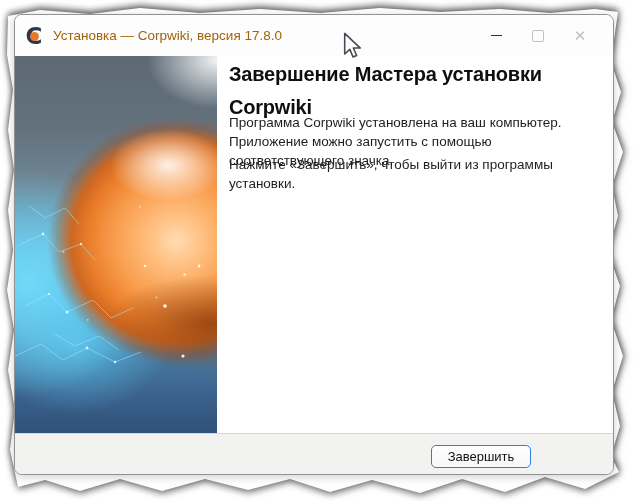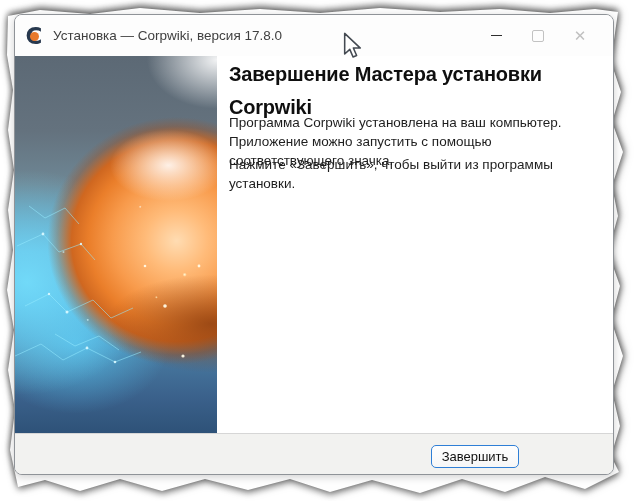--- a/index.html
+++ b/index.html
@@ -16,21 +16,21 @@
     box-shadow:0 2px 8px rgba(0,0,0,.18);}
 
   .titlebar{position:absolute;left:0;top:0;right:0;height:41px;background:#fdfdfd;
     display:flex;align-items:center;}
   .app-icon{position:relative;width:20px;height:20px;margin-left:9px;flex:0 0 auto;}
   .app-icon .c-glyph{position:absolute;left:0;top:0;width:20px;height:20px;display:flex;
     align-items:center;justify-content:center;font-family:"DejaVu Sans",sans-serif;
     font-weight:bold;font-size:23px;line-height:20px;color:#27384e;}
   .app-icon .c-dot{position:absolute;left:6px;top:6px;width:9px;height:9px;border-radius:50%;
     background:#e8792b;}
-  .title-text{margin-left:9px;font-size:13.5px;color:#404040;white-space:nowrap;text-align:center;}
+  .title-text{margin-left:9px;font-size:13.5px;color:#a16207;white-space:nowrap;text-align:center;}
 
   .caption-controls{margin-left:auto;display:flex;align-items:center;height:100%;}
   .cap-btn{width:42px;height:100%;display:flex;align-items:center;justify-content:center;}
   .caption-controls{padding-right:12px;}
   .min-glyph{width:11px;height:0;border-top:1.6px solid #2e2e2e;display:block;}
   .max-glyph{width:10px;height:10px;border:1.2px solid #c2c2c2;border-radius:2px;display:block;}
   .close-glyph{font-size:15px;color:#c0c0c0;line-height:1;}
 
   
   .main{position:absolute;left:0;top:41px;right:0;height:377px;background:#fff;}
@@ -56,21 +56,21 @@
   .content{position:absolute;left:202px;top:0;right:0;bottom:0;background:#fff;}
   .wizard-heading{position:absolute;left:12px;top:2px;width:345px;
     font-size:20px;font-weight:bold;line-height:33px;color:#0f0f0f;letter-spacing:-.2px;}
   .para{position:absolute;left:12px;width:372px;font-size:13.5px;line-height:19px;color:#1e1e1e;}
   .para-1{top:57px;}
   .para-2{top:99px;}
 
   
   .divider{position:absolute;left:0;top:418px;right:0;height:1px;background:#d6d6d6;}
   .footer{position:absolute;left:0;top:419px;right:0;height:40px;background:#f2f2f0;}
-  .finish-btn{position:absolute;left:416px;top:11px;width:88px;height:23px;
+  .finish-btn{position:absolute;left:416px;top:11px;width:100px;height:23px;
     background:linear-gradient(#fefefe,#f7f7f7);
     border:1.5px solid #2f7fd6;border-radius:5px;
     font-family:"Liberation Sans",sans-serif;font-size:13px;color:#111;
     display:flex;align-items:center;justify-content:center;cursor:pointer;padding:0;}
 
   
   .cursor{position:absolute;left:343px;top:32px;z-index:6;}
 </style>
 </head>
 <body>

